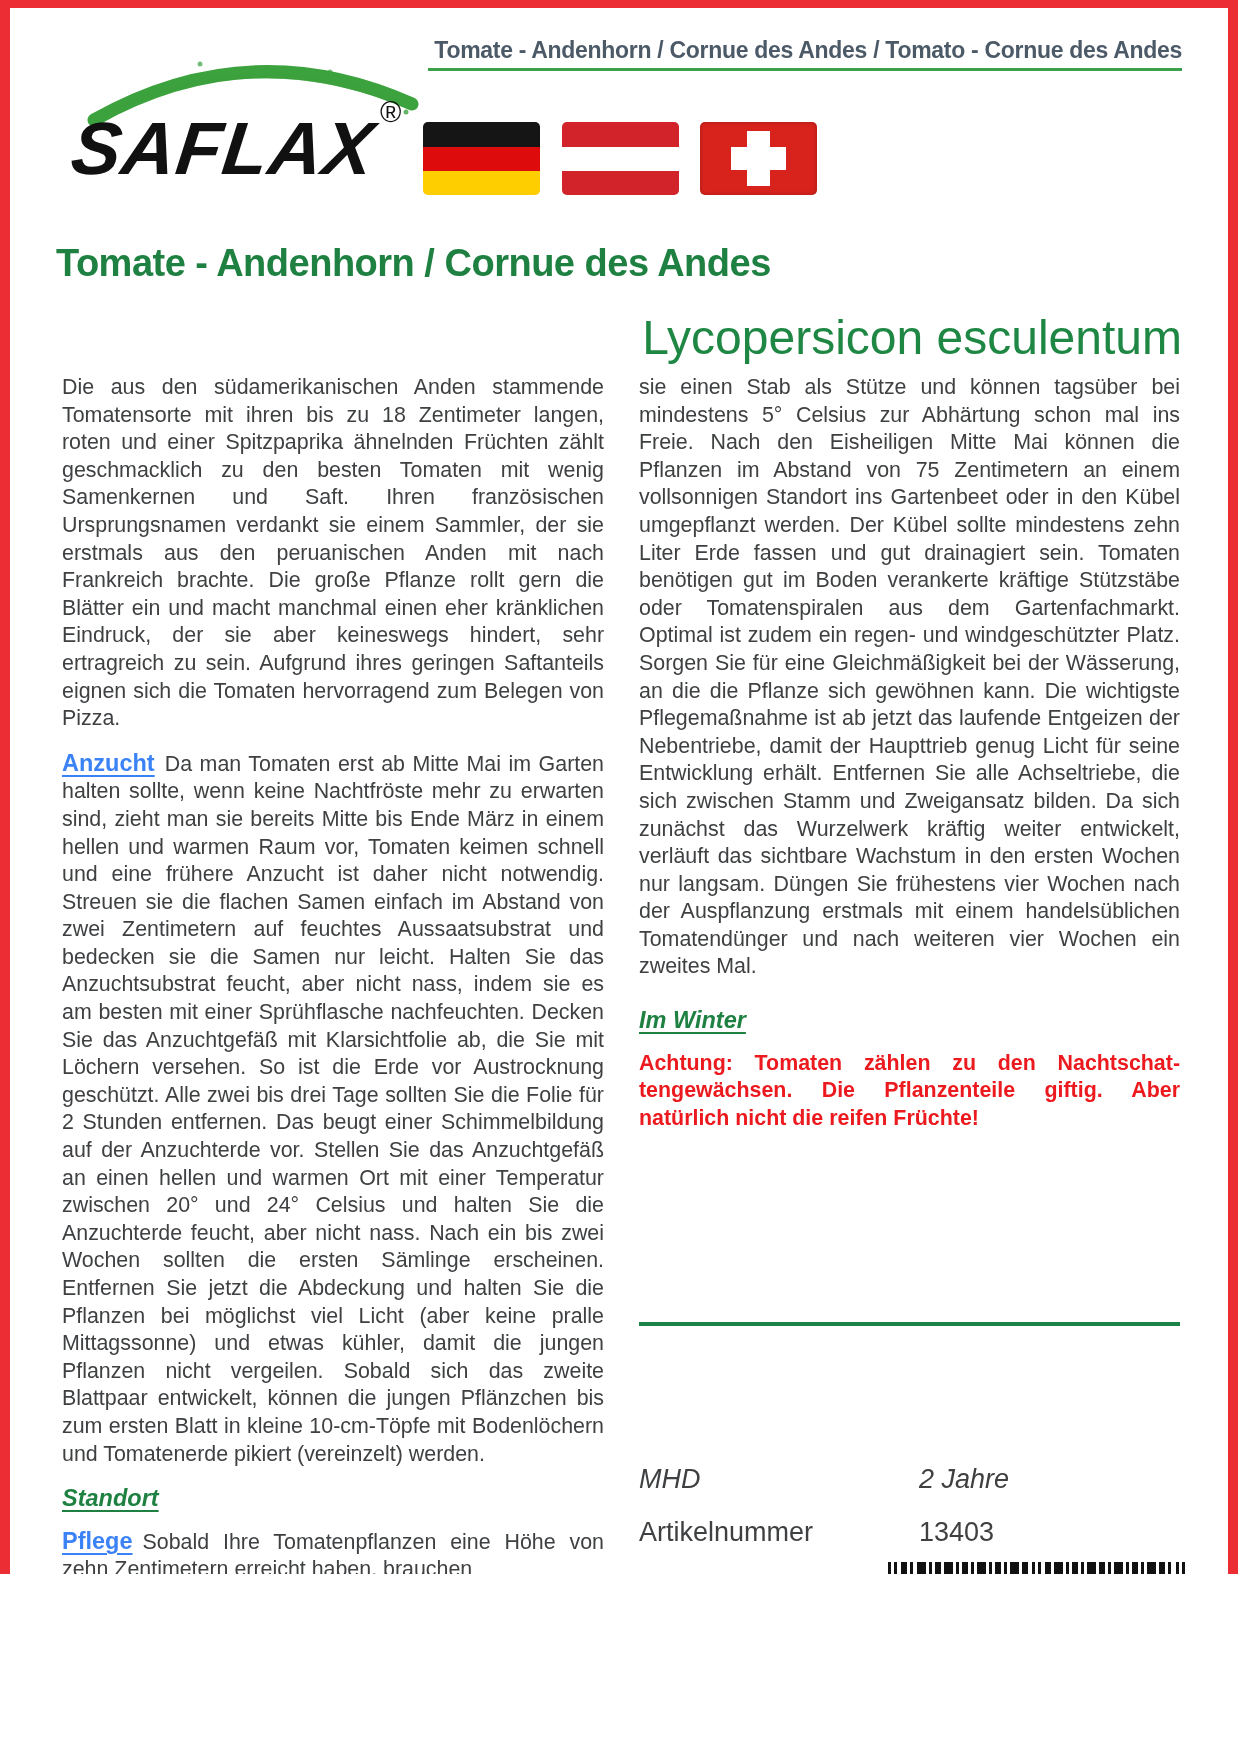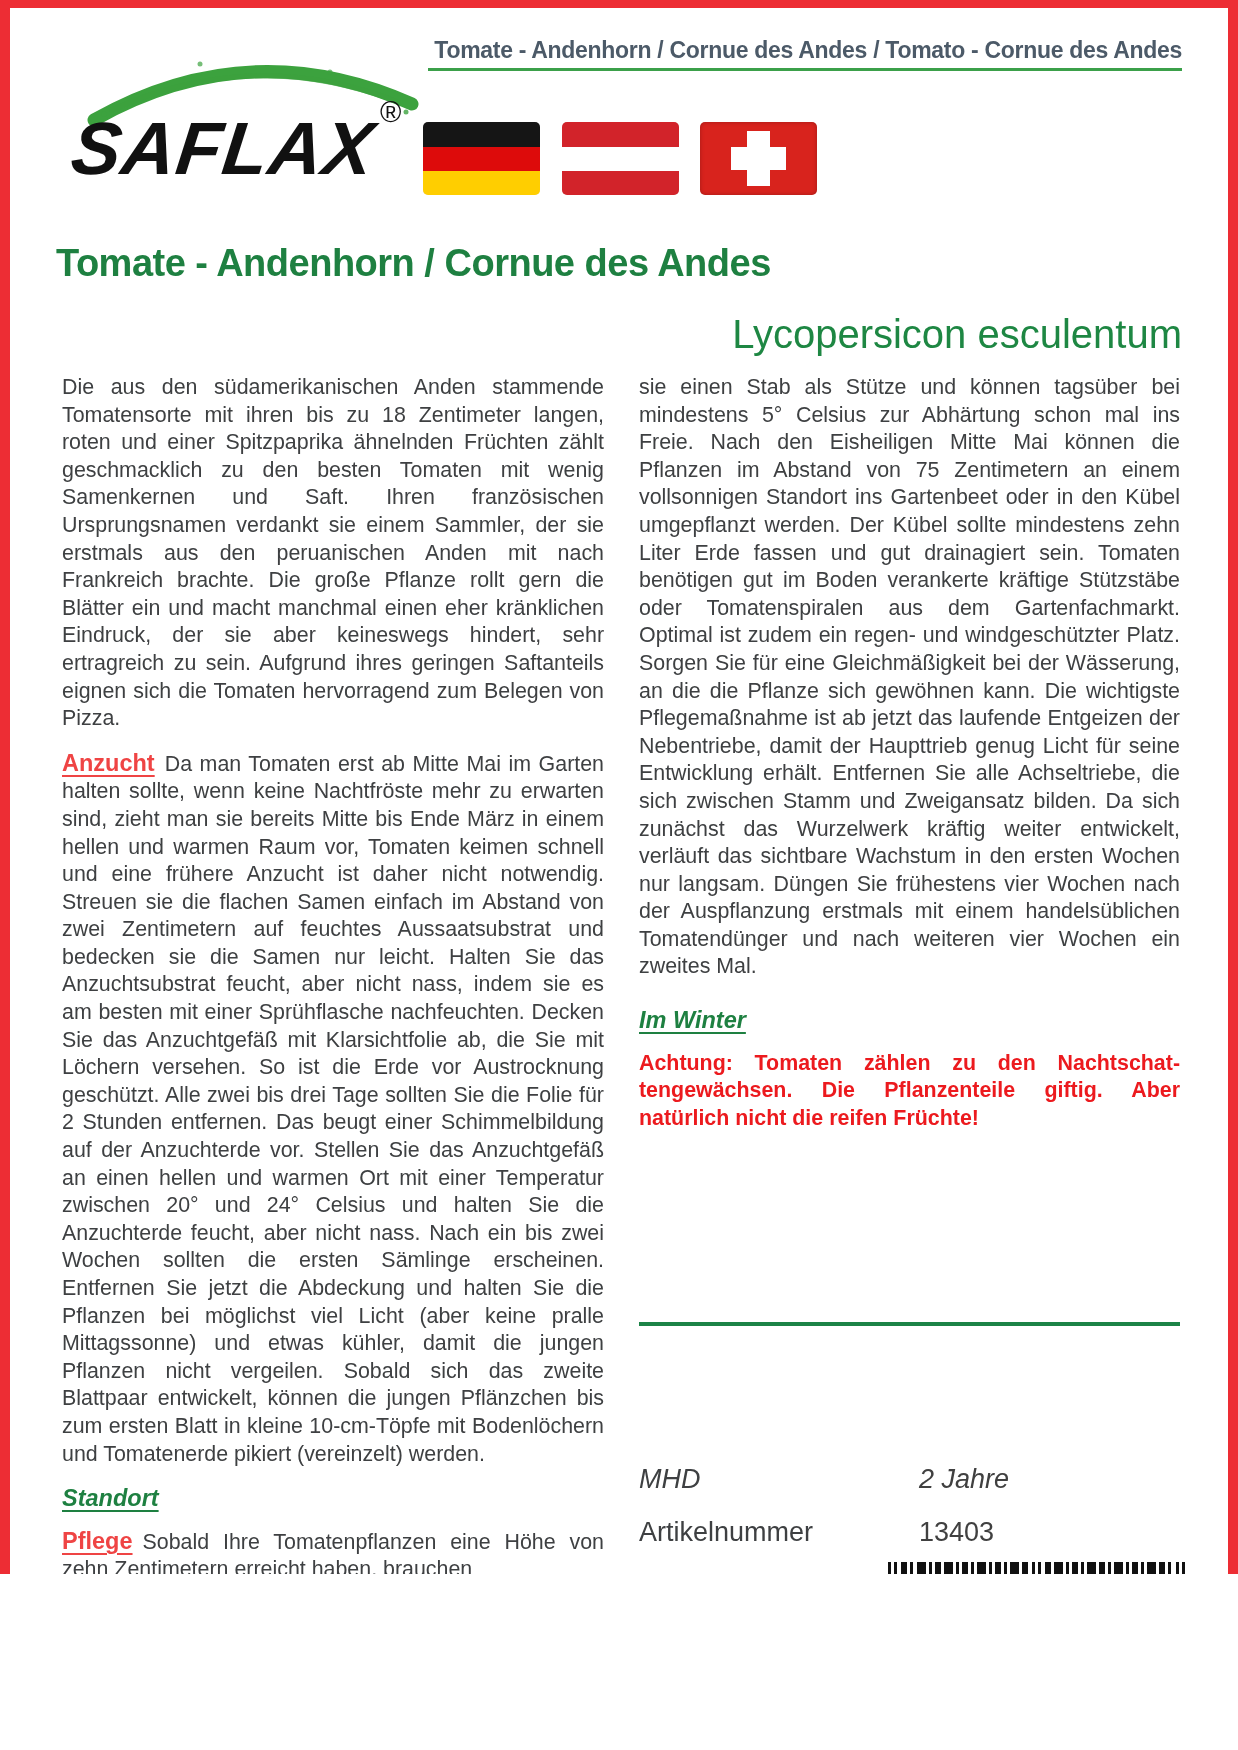--- a/index.html
+++ b/index.html
@@ -28,28 +28,28 @@
         box-shadow:inset 0 0 4px rgba(0,0,0,0.25);}
   .flag .s{position:absolute;left:0;width:100%;}
   .flag-de{left:423px;}
   .flag-at{left:562px;}
   .flag-ch{left:700px;background:#D8231D;}
   .cross-v{position:absolute;left:47px;top:9px;width:23px;height:55px;background:#fff;}
   .cross-h{position:absolute;left:31px;top:25px;width:55px;height:23px;background:#fff;}
 
   .title{position:absolute;left:56px;top:242px;font-size:38px;font-weight:700;
          letter-spacing:-0.5px;color:#1E8041;}
-  .subtitle{position:absolute;right:56px;top:312px;font-size:40px;font-weight:400;
+  .subtitle{position:absolute;right:56px;top:312px;font-size:48px;font-weight:400;
             line-height:1.1;color:#1E8743;}
 
   .col{position:absolute;top:374px;font-size:21.4px;line-height:27.6px;text-align:justify;}
   .col-left{left:62px;width:542px;}
   .col-right{left:639px;width:541px;}
   .body-p{margin:0 0 17px 0;}
-  .runin{color:#ef4444;font-weight:700;font-size:23.5px;text-decoration:underline;
+  .runin{color:#3b82f6;font-weight:700;font-size:23.5px;text-decoration:underline;
          text-decoration-thickness:2px;text-underline-offset:4px;margin-right:10px;}
   .sec-h{margin:4px 0 15px 0;color:#1E8041;font-weight:700;font-size:23.5px;
          text-decoration:underline;text-decoration-thickness:2px;text-underline-offset:4px;font-style:italic;}
   .col-right .body-p.cont{margin-bottom:26px;}
   .warning{color:#EC1A1E;font-weight:700;margin-top:12px;}
 
   .divider-green{position:absolute;left:639px;top:1322px;width:541px;height:4px;background:#1C8347;}
 
   .info-label{position:absolute;left:639px;font-size:27px;color:#3E4042;}
   .info-value{position:absolute;left:919px;font-size:27px;color:#404040;}

